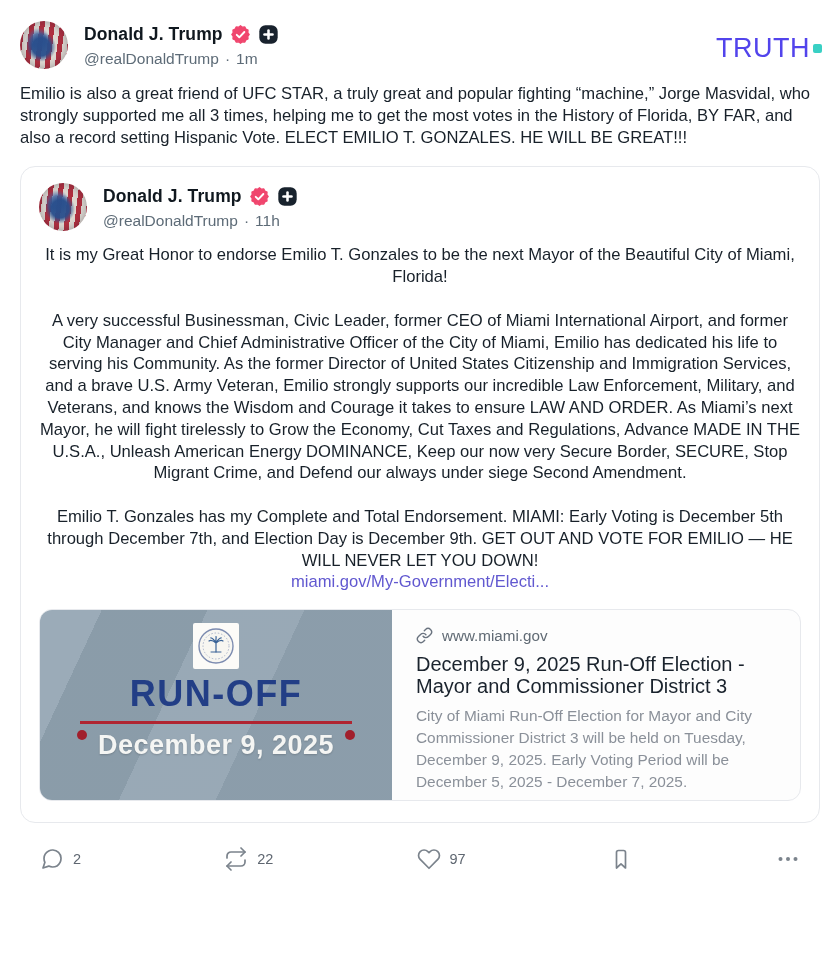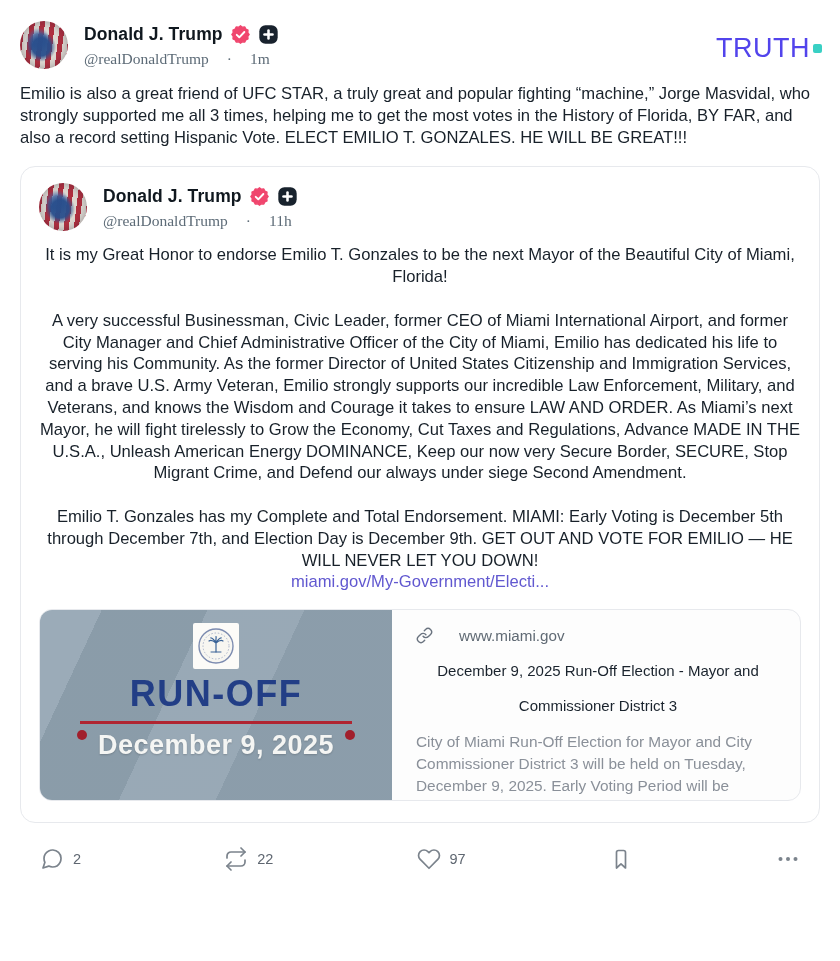--- a/index.html
+++ b/index.html
@@ -20,21 +20,21 @@
     background:
       radial-gradient(circle at 44% 54%, rgba(40,78,140,.95) 0 24%, rgba(40,78,140,0) 40%),
       radial-gradient(circle at 38% 40%, rgba(62,100,162,.75) 0 16%, rgba(62,100,162,0) 30%),
       repeating-linear-gradient(97deg, #b03040 0 5px, #ded8d1 5px 10px);
     box-shadow: inset 0 0 8px rgba(20,20,40,.35);
   }
   .id-block { margin-left:16px; padding-top:3px; }
   .name-row { display:flex; align-items:center; gap:7px; }
   .display-name { font-size:17.5px; font-weight:700; color:#10181f; letter-spacing:.1px; }
   .badge { display:block; }
-  .handle-row { margin-top:5px; font-size:15.5px; color:#5d6b77; display:flex; gap:18px; align-items:center;font-family:Liberation Serif, serif; }
+  .handle-row { margin-top:5px; font-size:15.5px; color:#5d6b77; display:flex; gap:6px; align-items:center; }
 
   .truth-logo {
     position:absolute; top:12px; right:-2px;
     font-size:27px; font-weight:400; letter-spacing:.5px;
     color:#5244ec; display:flex; align-items:center;
   }
   .truth-dot { width:9px; height:9px; background:#39d0c4; display:inline-block; margin-left:3px; border-radius:2px; }
 
   
   .main-text { margin-top:14px; font-size:16.6px; line-height:21.8px; color:#18212a; width:800px; }
@@ -72,22 +72,22 @@
   .runoff-line.first { margin-top:5px; }
   .red-rule { width:272px; height:3px; background:#b02531; margin:7px auto 0 auto; }
   .date-row {
     margin-top:6px; display:flex; justify-content:center; gap:11px;
     color:#f4f5f3; font-size:27px; font-weight:800; letter-spacing:.5px;
     text-shadow:0 1px 2px rgba(0,0,0,.18);
   }
   .red-dot { width:10px; height:10px; border-radius:50%; background:#a11f2c; flex-shrink:0; }
 
   .preview-text { flex:1; min-width:0; padding:17px 20px 0 24px; }
-  .domain-row { display:flex; align-items:center; gap:26px; color:#606a74; font-size:15.2px; }
-  .preview-title { margin-top:9px; font-size:15px; line-height:35px; color:#1a232d;text-align:center; }
+  .domain-row { display:flex; align-items:center; gap:9px; color:#606a74; font-size:15.2px; }
+  .preview-title { margin-top:9px; font-size:20px; line-height:22px; color:#1a232d; }
   .preview-desc { margin-top:8px; font-size:15.4px; line-height:22px; color:#8a9099; }
 
   
   .action-bar {
     margin-top:14px; height:44px;
     display:flex; align-items:center; justify-content:space-between;
     padding:0 20px 0 20px; color:#7b838c;
   }
   .action { display:flex; align-items:center; gap:9px; cursor:pointer; background:none; border:none; color:#7b838c; font-family:inherit; }
   .action .count { font-size:14.5px; color:#5f6771; }

